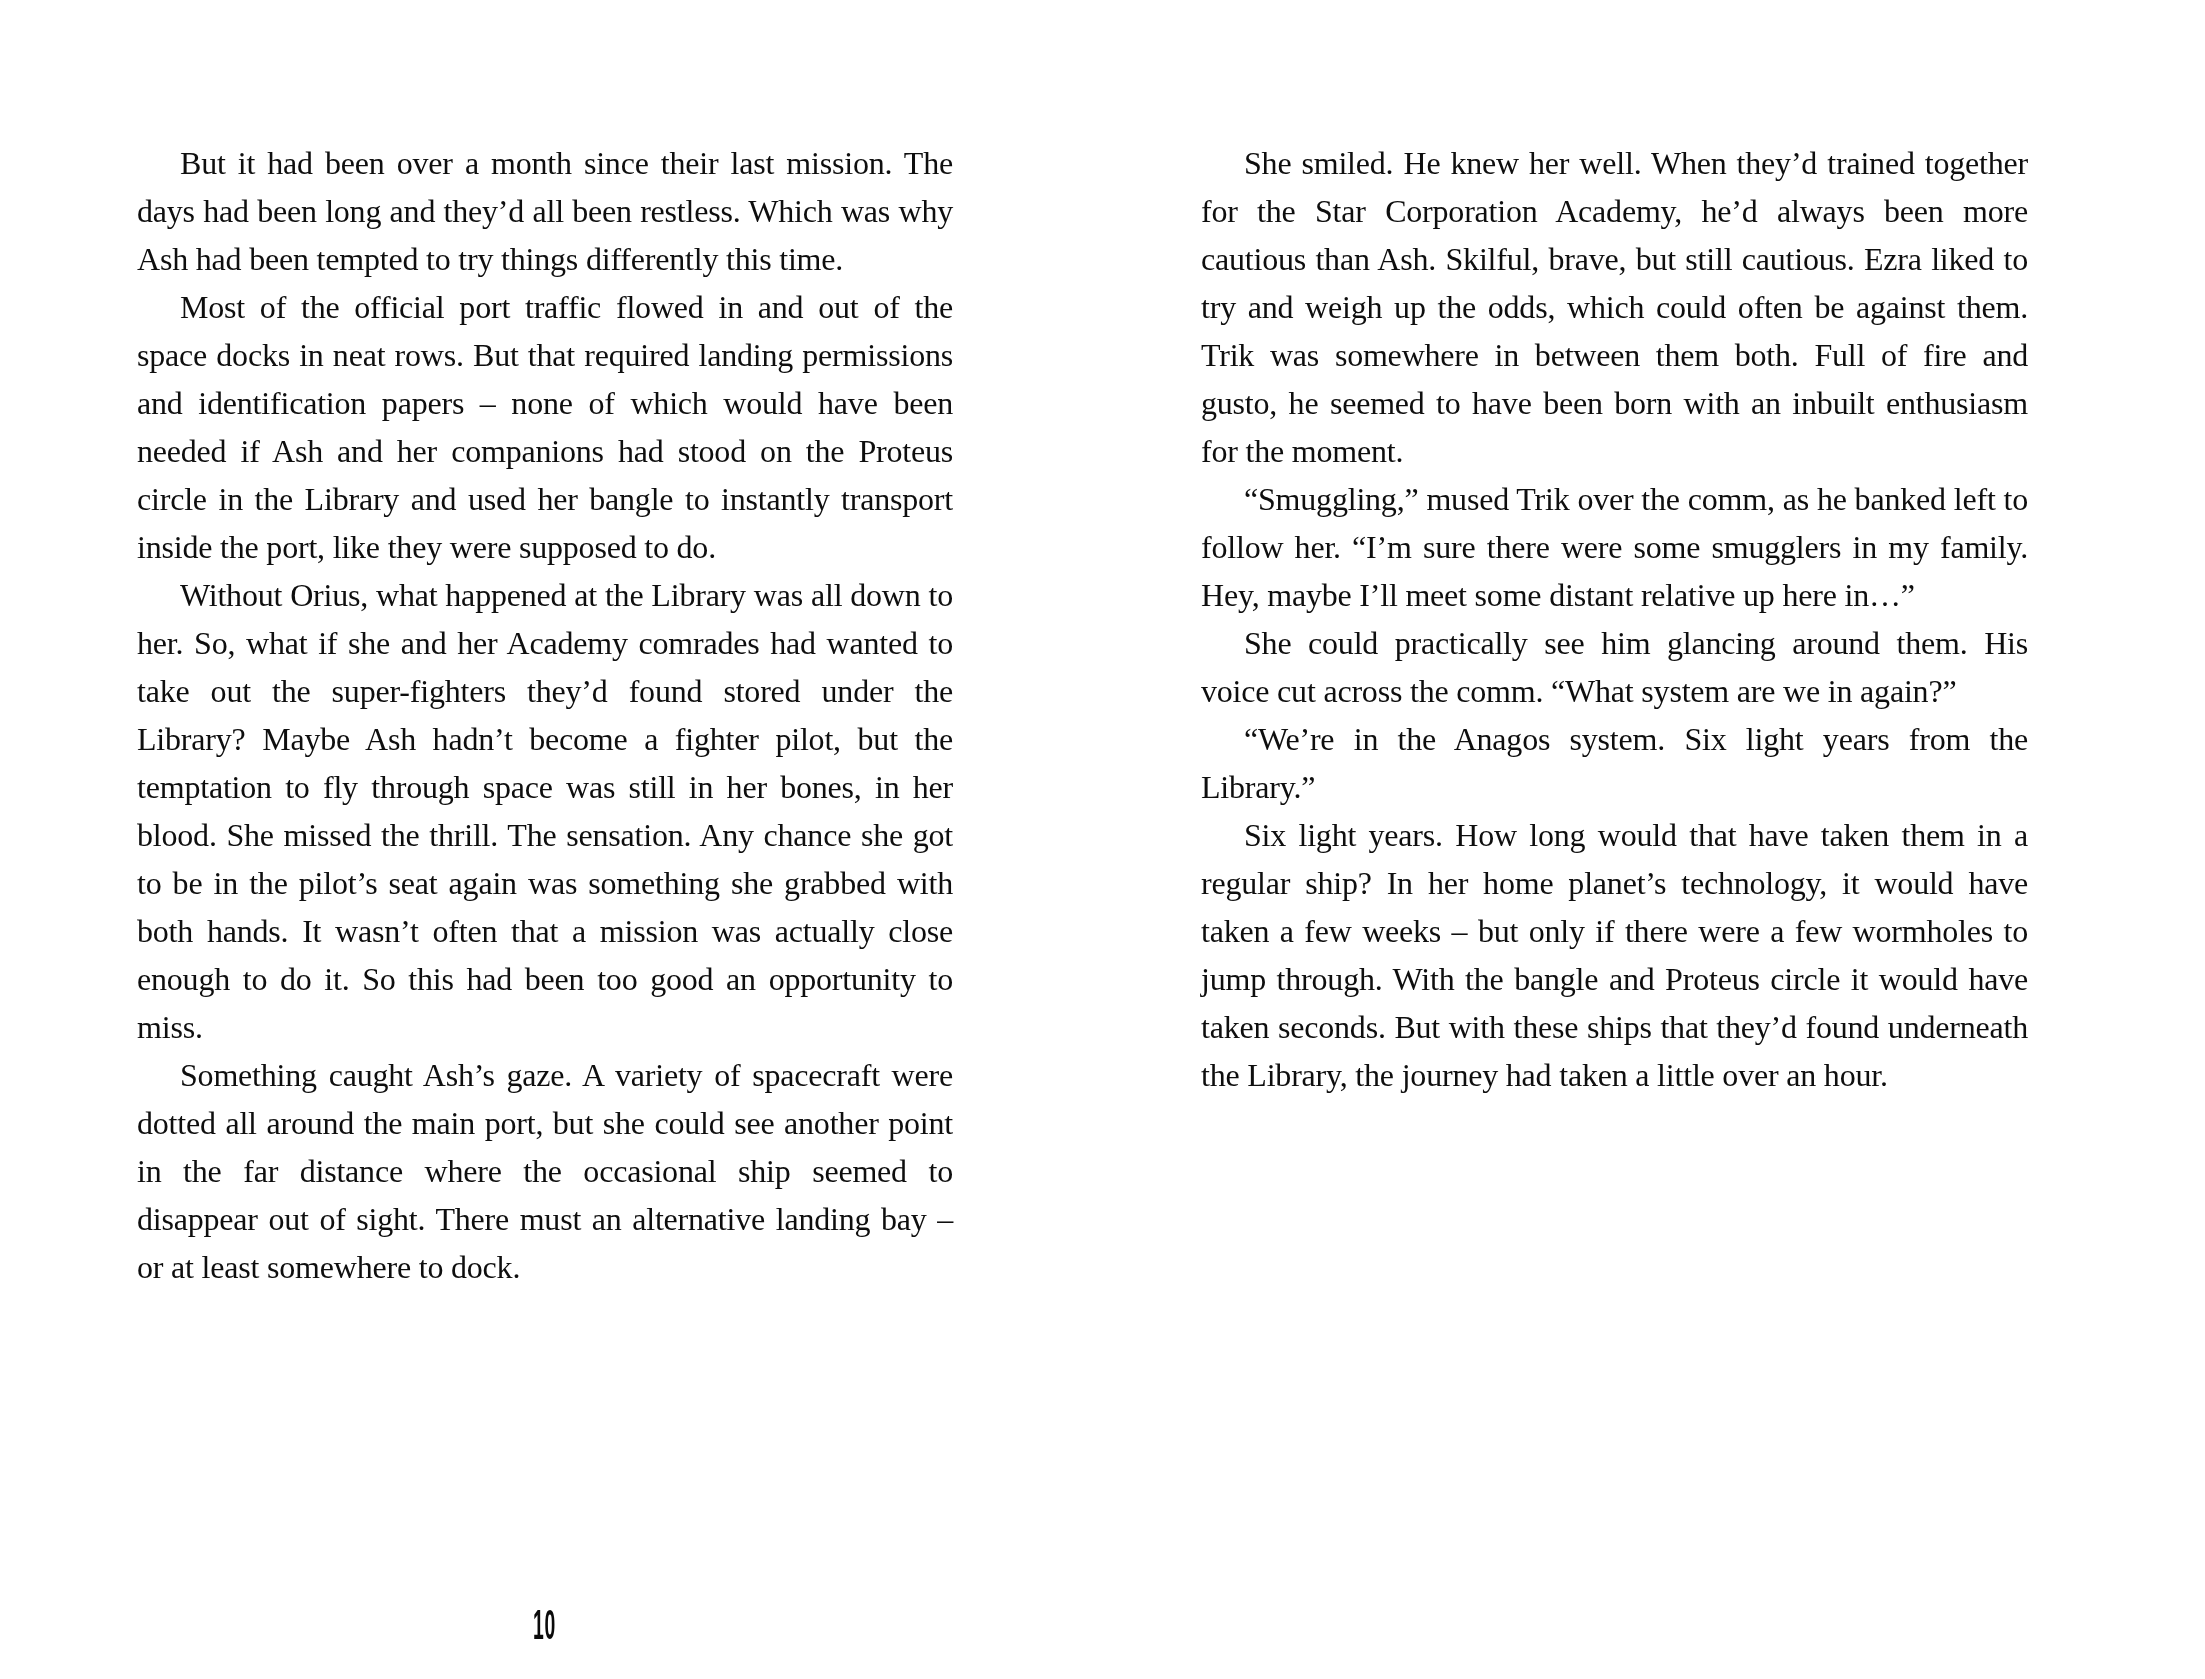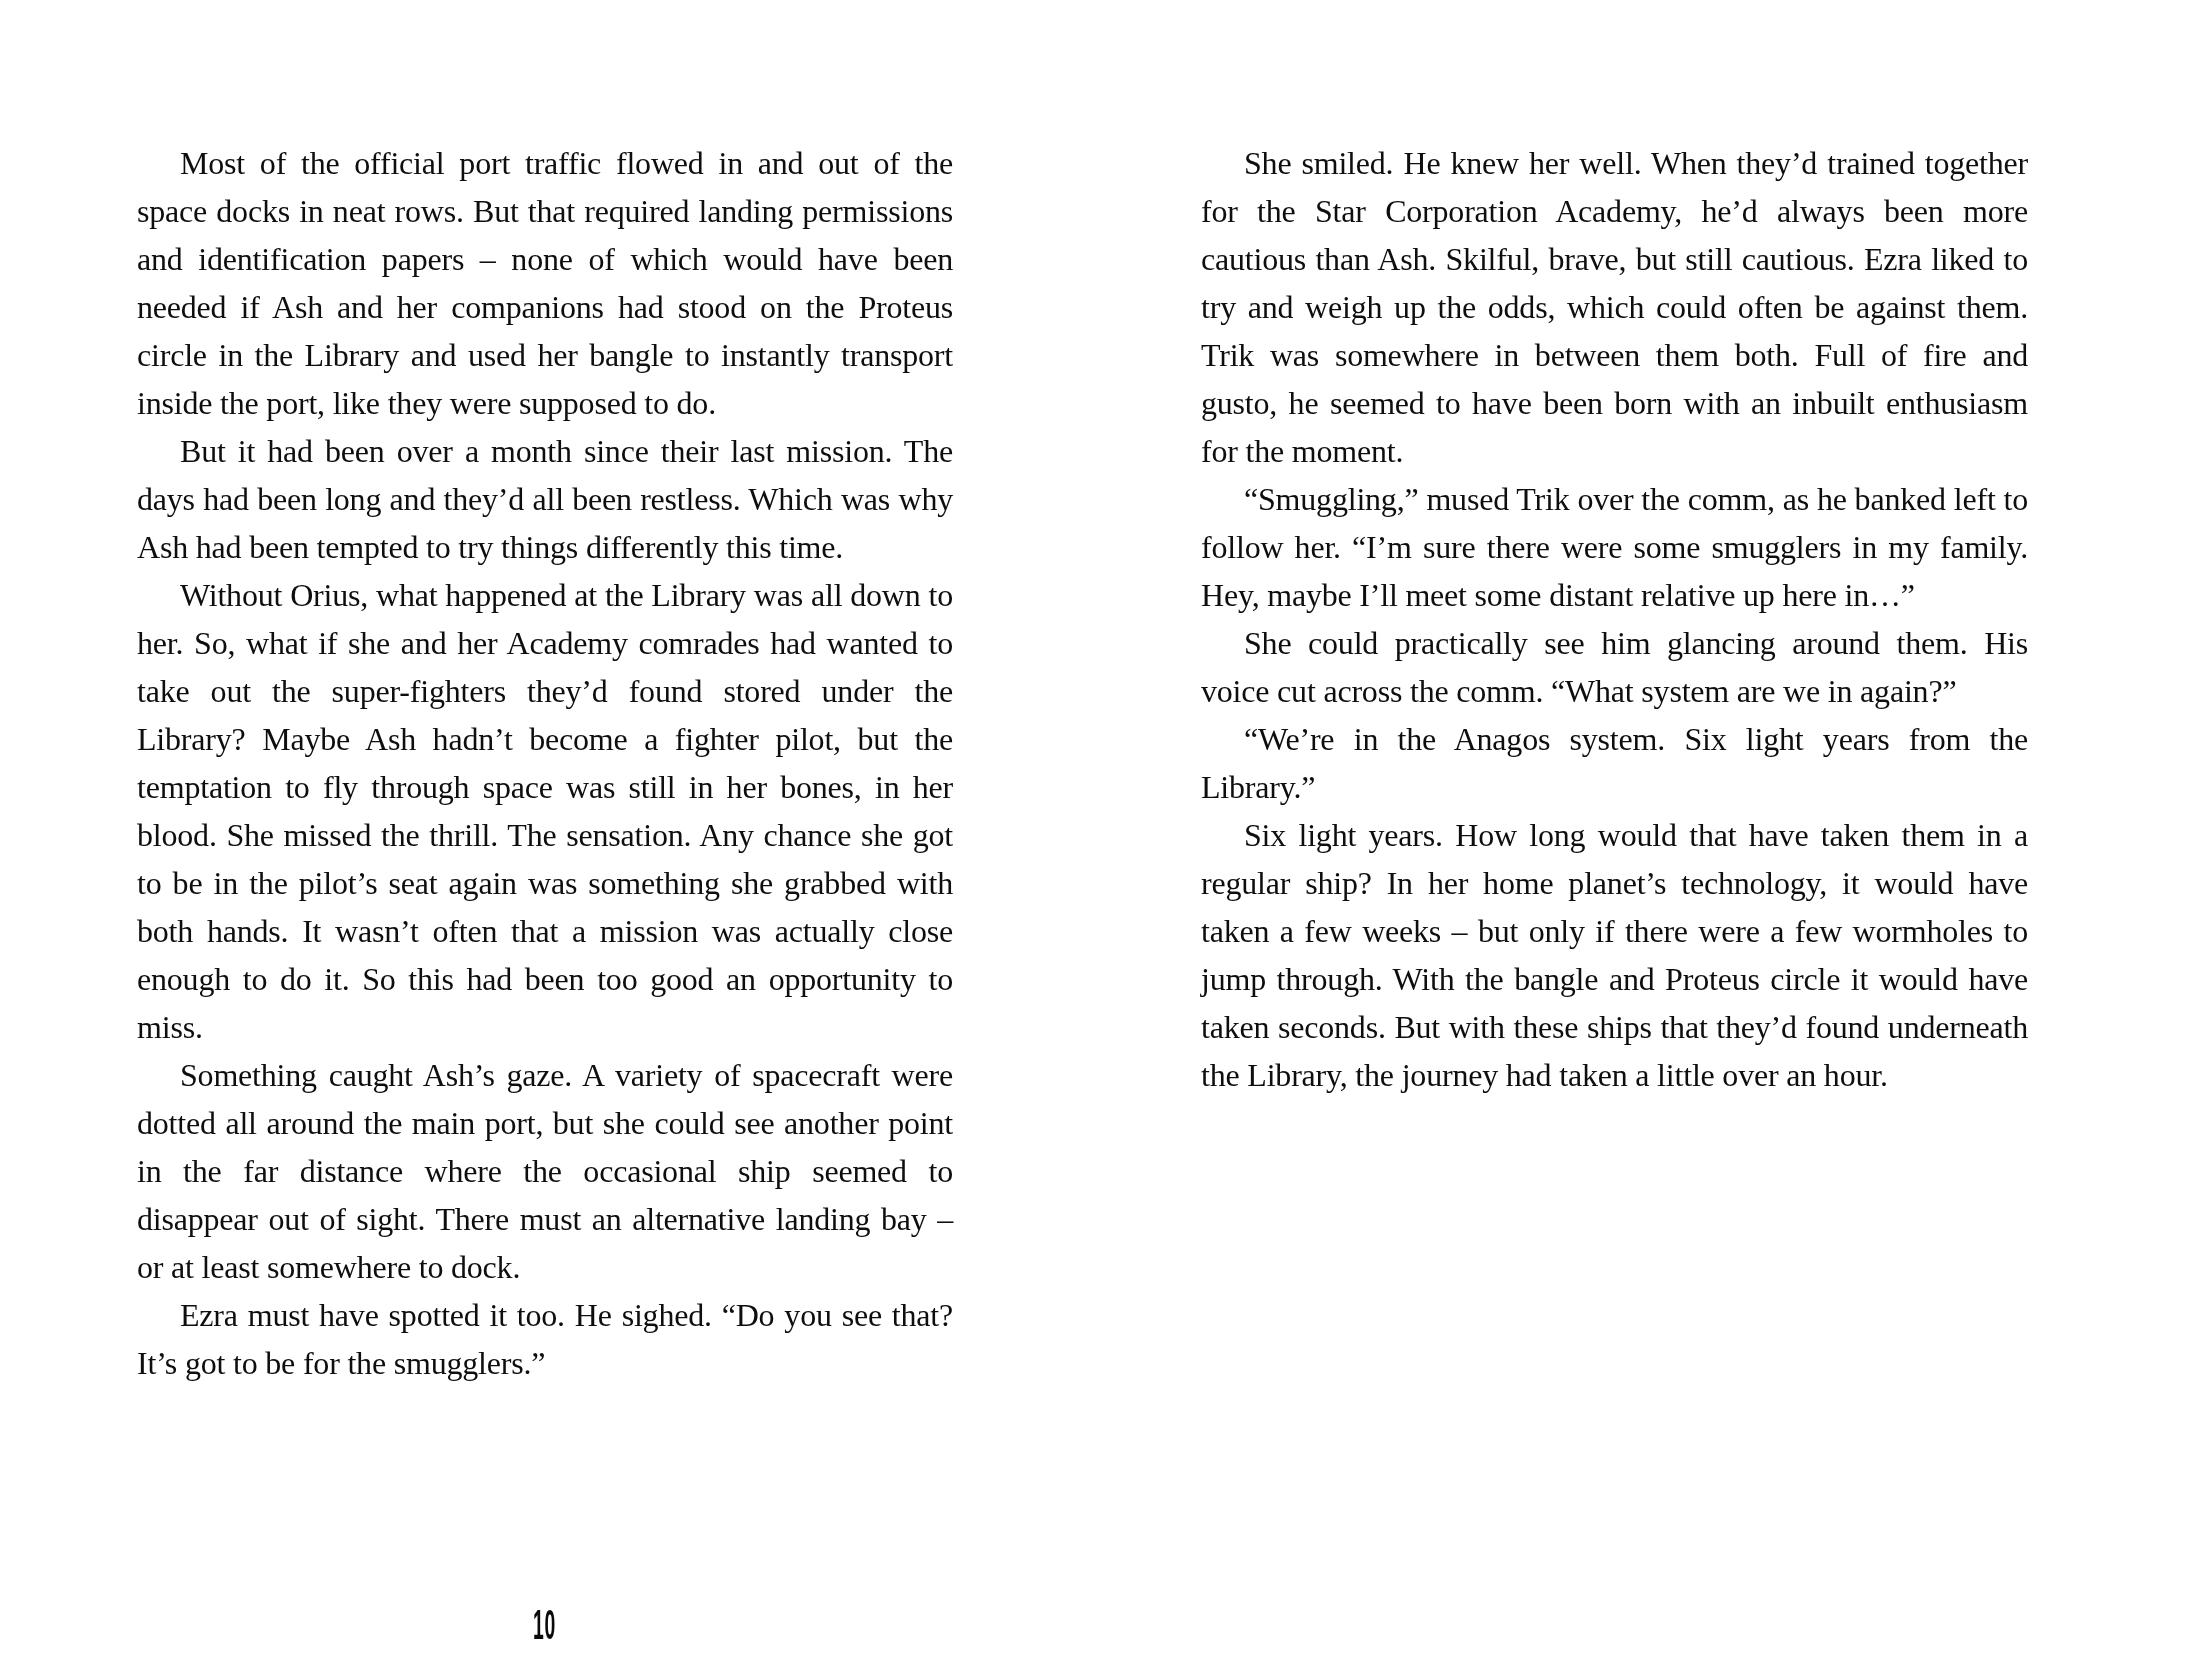--- a/index.html
+++ b/index.html
@@ -62,25 +62,24 @@
     color: #0a0a0a;
   }
 </style>
 </head>
 <body>
 
 <div class="spread">
 
   <section class="page left">
     <div class="text-block">
+        <p>But it had been over a month since their last mission. The days had been long and they’d all been restless. Which was why Ash had been tempted to try things differently this time.</p>
         <p>Most of the official port traffic flowed in and out of the space docks in neat rows. But that required landing permissions and identification papers – none of which would have been needed if Ash and her companions had stood on the Proteus circle in the Library and used her bangle to instantly transport inside the port, like they were supposed to do.</p>
-        <p>But it had been over a month since their last mission. The days had been long and they’d all been restless. Which was why Ash had been tempted to try things differently this time.</p>
         <p>Without Orius, what happened at the Library was all down to her. So, what if she and her Academy comrades had wanted to take out the super-fighters they’d found stored under the Library? Maybe Ash hadn’t become a fighter pilot, but the temptation to fly through space was still in her bones, in her blood. She missed the thrill. The sensation. Any chance she got to be in the pilot’s seat again was something she grabbed with both hands. It wasn’t often that a mission was actually close enough to do it. So this had been too good an opportunity to miss.</p>
         <p>Something caught Ash’s gaze. A variety of spacecraft were dotted all around the main port, but she could see another point in the far distance where the occasional ship seemed to disappear out of sight. There must an alternative landing bay – or at least somewhere to dock.</p>
-        <p>Ezra must have spotted it too. He sighed. “Do you see that? It’s got to be for the smugglers.”</p>
       </div>
     <div class="page-number">
       <span class="digits">10</span>
     </div>
   </section>
 
   <section class="page right">
     <div class="text-block">
         <p>She smiled. He knew her well. When they’d trained together for the Star Corporation Academy, he’d always been more cautious than Ash. Skilful, brave, but still cautious. Ezra liked to try and weigh up the odds, which could often be against them. Trik was somewhere in between them both. Full of fire and gusto, he seemed to have been born with an inbuilt enthusiasm for the moment.</p>
         <p>“Smuggling,” mused Trik over the comm, as he banked left to follow her. “I’m sure there were some smugglers in my family. Hey, maybe I’ll meet some distant relative up here in…”</p>

